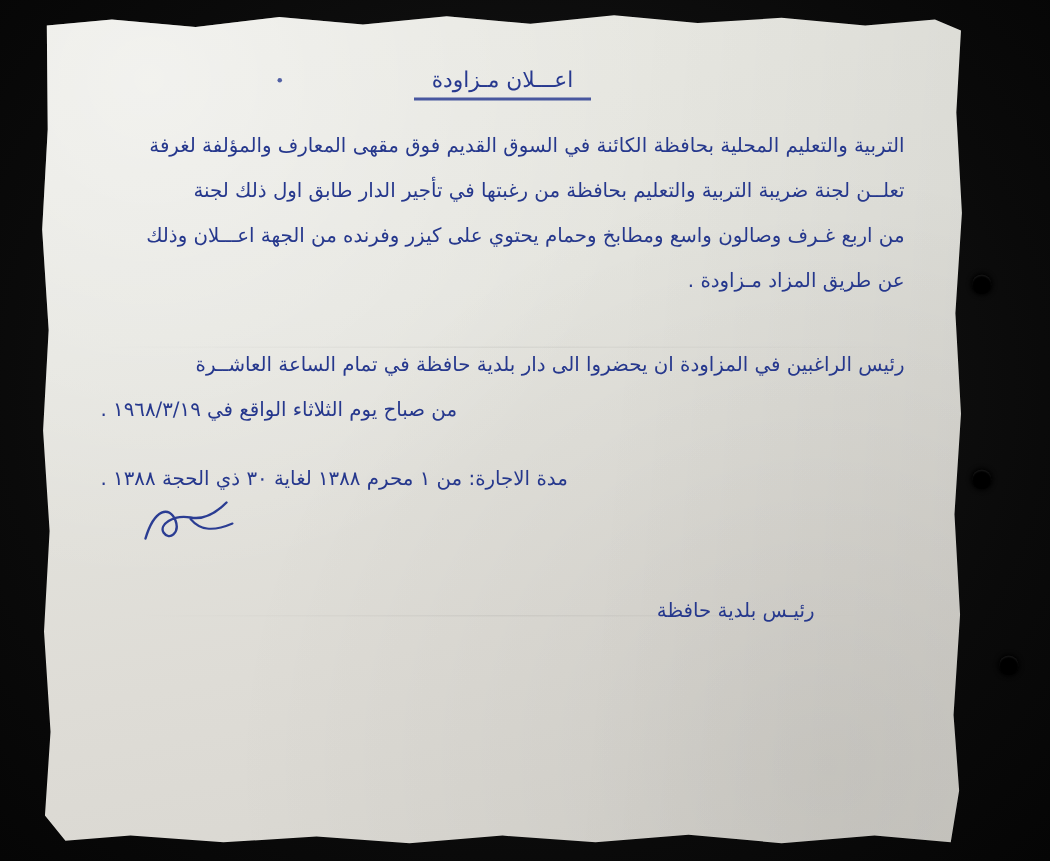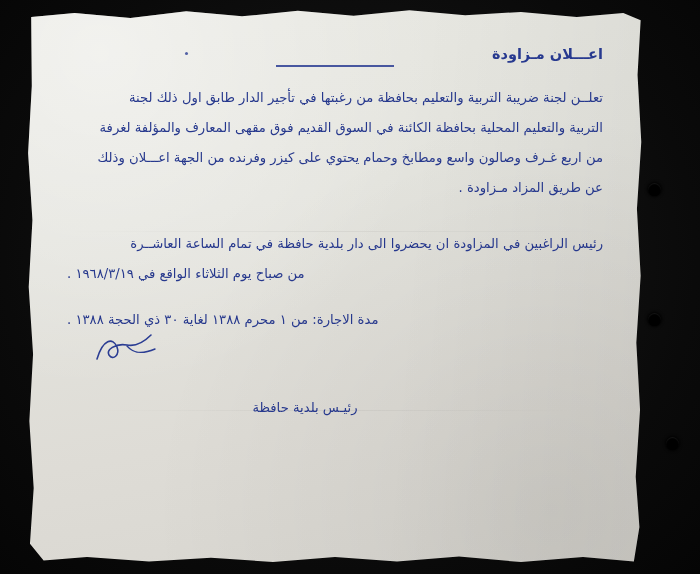--- a/index.html
+++ b/index.html
@@ -83,26 +83,26 @@
     inset: 0;
     padding: 30px 42px 20px 42px;
     box-sizing: border-box;
     direction: rtl;
     text-align: right;
     color: #2a3f96;
     font-family: "DejaVu Sans", sans-serif;
   }
 
   .doc-title {
-    text-align: right;
+    text-align: center;
     font-size: 14.5px;
     letter-spacing: 1px;
     color: #27398f;
     margin: 8px 0 2px 0;
-    font-weight: bold;
+    font-weight: normal;
   }
   .title-rule {
     width: 118px;
     height: 1.6px;
     background: #2b3d93;
     margin: 3px auto 0 auto;
     opacity: 0.85;
   }
 
   .para {
@@ -128,21 +128,20 @@
     position: absolute;
     right: 440px;
     top: -6px;
     width: 70px;
     height: 34px;
     color: #2b3d93;
   }
 
   .closing {
     margin-top: 10px;
-    text-align: center;
     padding-right: 60px;
   }
   .closing .line { line-height: 26px; }
 
   .ink-dot {
     position: absolute;
     left: 160px;
     top: 44px;
     width: 3px;
     height: 3px;
@@ -166,22 +165,22 @@
     <div class="crease" style="left:6%; top:40%; width:88%;"></div>
     <div class="crease" style="left:10%; top:72%; width:80%;"></div>
 
     <div class="doc-body">
       <div class="ink-dot"></div>
 
       <div class="doc-title">اعـــلان مـزاودة</div>
       <div class="title-rule"></div>
 
       <div class="para">
+        <div class="line">التربية والتعليم المحلية بحافظة الكائنة في السوق القديم فوق مقهى المعارف والمؤلفة لغرفة</div>
         <div class="line">تعلــن لجنة ضريبة التربية والتعليم بحافظة من رغبتها في تأجير الدار طابق اول ذلك لجنة</div>
-        <div class="line">التربية والتعليم المحلية بحافظة الكائنة في السوق القديم فوق مقهى المعارف والمؤلفة لغرفة</div>
         <div class="line">من اربع غـرف وصالون واسع ومطابخ وحمام يحتوي على كيزر وفرنده من الجهة اعـــلان وذلك</div>
         <div class="line">عن طريق المزاد مـزاودة .</div>
       </div>
 
       <div class="block-gap"></div>
 
       <div class="para">
         <div class="line">رئيس الراغبين في المزاودة ان يحضروا الى دار بلدية حافظة في تمام الساعة العاشــرة</div>
         <div class="line center">من صباح يوم الثلاثاء الواقع في ١٩٦٨/٣/١٩ .</div>
       </div>

